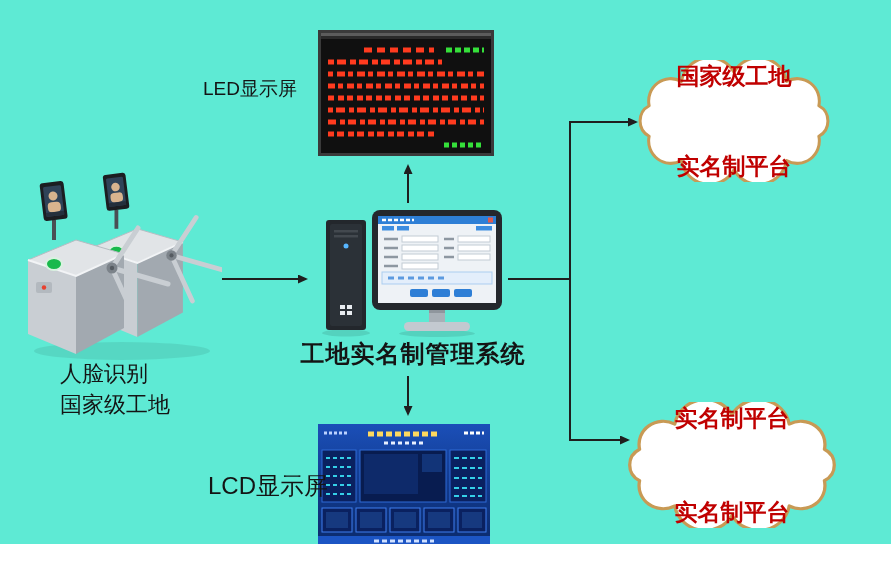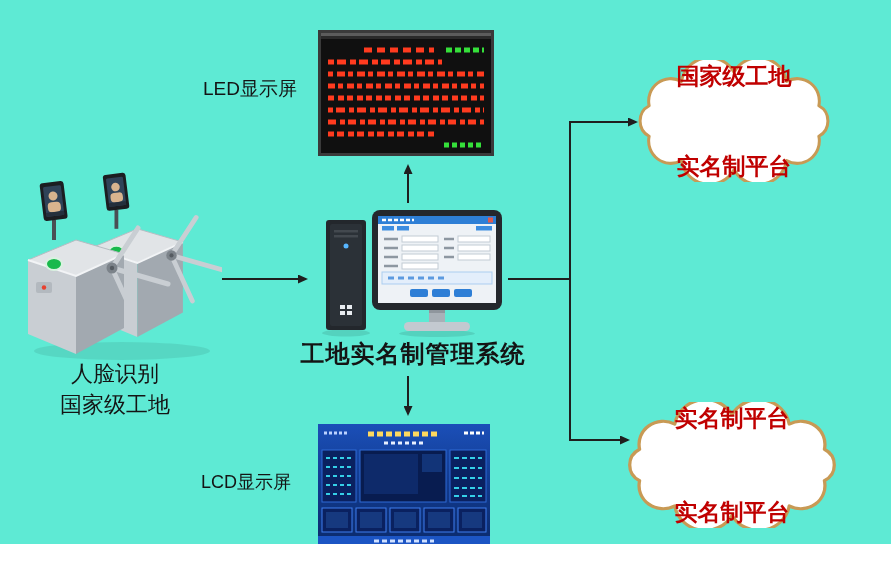--- a/index.html
+++ b/index.html
@@ -15,23 +15,23 @@
   }
   .node{position:absolute;}
   .node svg{display:block;}
   .arrows{position:absolute;left:0;top:0;width:891px;height:562px;pointer-events:none;}
   .arrow-line{stroke:var(--arrow);stroke-width:2;fill:none;}
   .arrow-head{fill:var(--arrow);}
   .label{
     position:absolute;color:var(--label-text);white-space:nowrap;
   }
   .label-led{left:203px;top:76px;font-size:19px;}
-  .label-lcd{left:201px;top:470px;font-size:18px;}
+  .label-lcd{left:208px;top:470px;font-size:24px;}
   .label-system{left:288px;top:338px;width:250px;text-align:center;font-size:24px;font-weight:600;letter-spacing:1px;}
-  .label-gate{left:60px;top:358px;font-size:22px;line-height:31px;text-align:center;}
+  .label-gate{left:60px;top:358px;font-size:22px;line-height:31px;}
   .cloud{position:absolute;}
   .cloud svg{position:absolute;left:0;top:0;width:100%;height:100%;}
   .cloud-path{fill:#ffffff;stroke:var(--cloud-stroke);stroke-width:3;stroke-linejoin:round;}
   .cloud-text{
     position:absolute;left:0;top:0;width:100%;height:100%;
     display:flex;flex-direction:column;align-items:center;justify-content:space-between;
     color:var(--cloud-text);font-size:23px;font-weight:bold;line-height:32px;text-align:center;
   }
   .cloud-national{left:633px;top:60px;width:202px;height:122px;}
   .cloud-provincial{left:622px;top:402px;width:220px;height:126px;}

